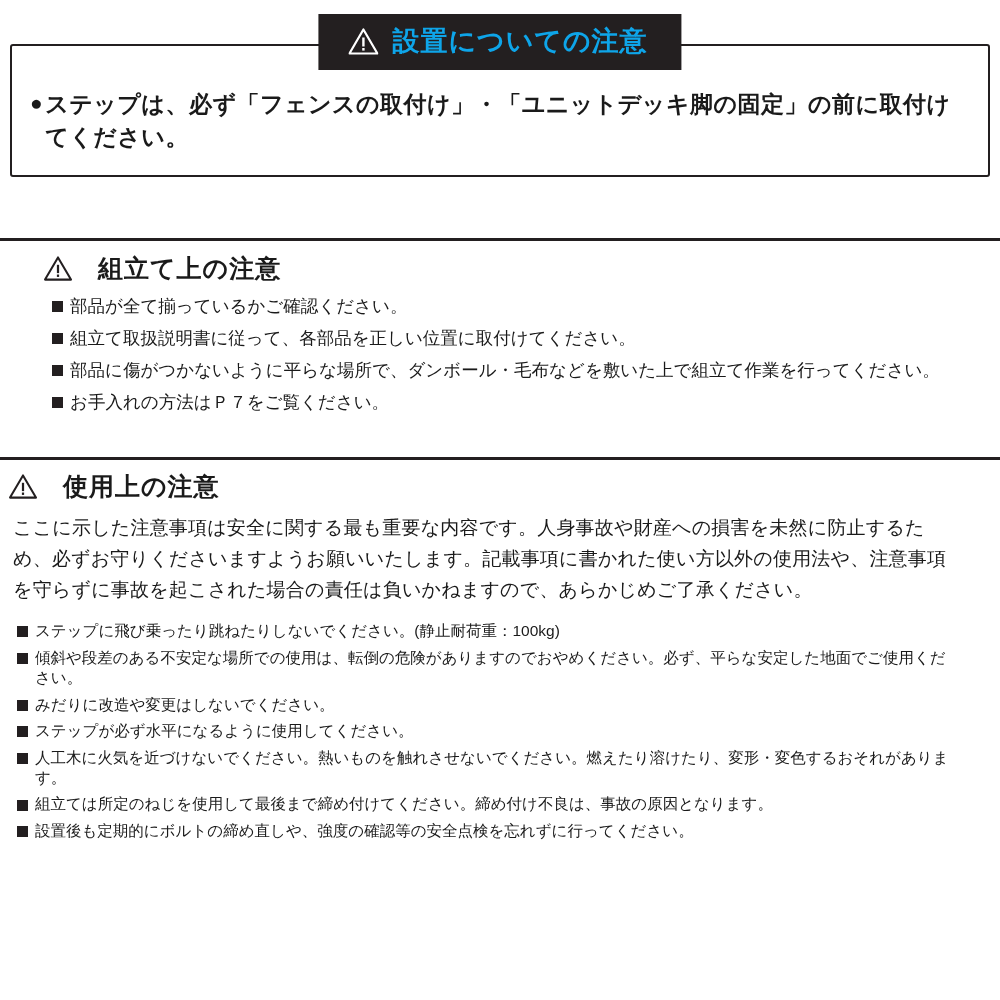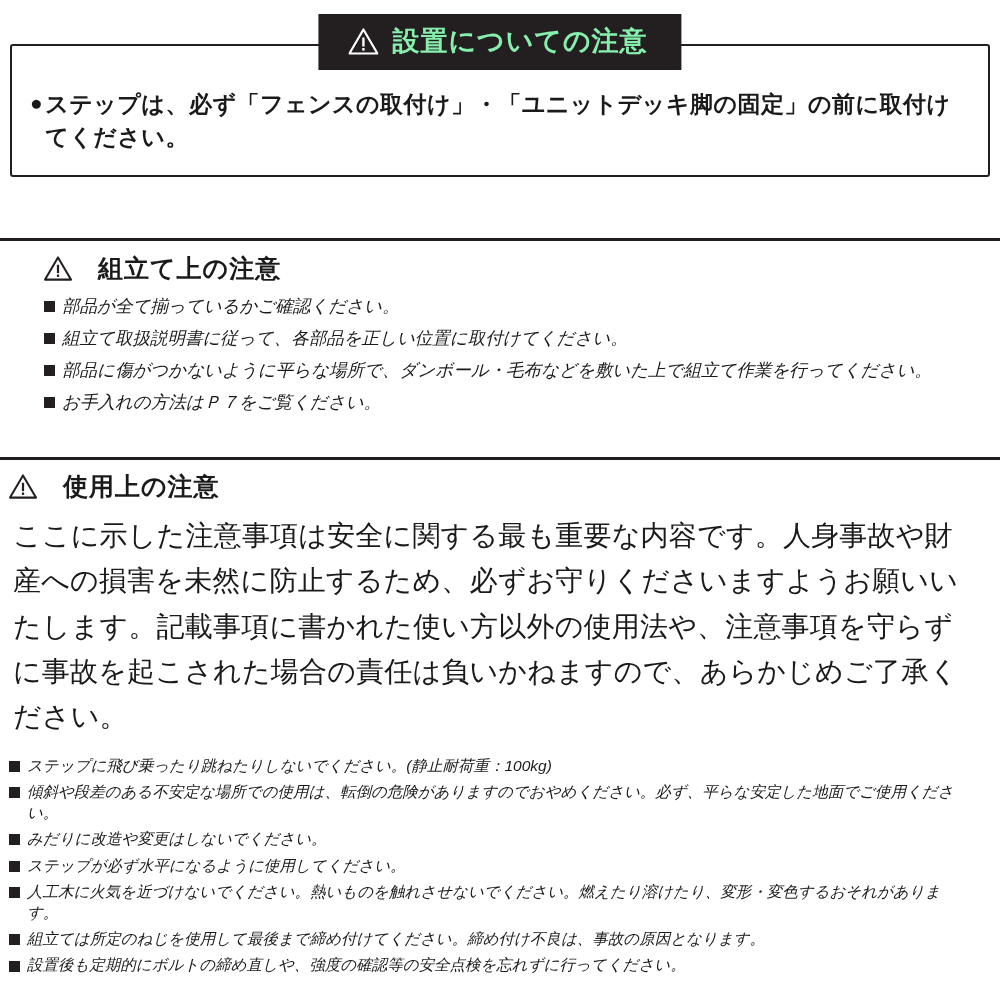--- a/index.html
+++ b/index.html
@@ -32,21 +32,21 @@
     border: 2px solid #231f20;
     border-radius: 3px;
     padding: 42px 18px 22px 18px;
   }
   .notice-banner {
     position: absolute;
     left: 50%;
     top: -32px;
     transform: translateX(-50%);
     background: #231f20;
-    color: #86efac;
+    color: #0ea5e9;
     padding: 9px 34px 11px 30px;
     display: flex;
     align-items: center;
     gap: 14px;
     white-space: nowrap;
   }
   .notice-banner .banner-text {
     font-size: 27px;
     font-weight: bold;
     letter-spacing: 1px;
@@ -108,43 +108,42 @@
   }
   .sec-head .warn-tri { width: 28px; height: 25px; }
   .sec-title {
     font-size: 25px;
     font-weight: bold;
     letter-spacing: 1px;
   }
 
   ul.bullets {
     list-style: none;
-    margin: 0;
+    margin: 8px;
     padding: 0;
-    font-style: italic;
   }
   ul.bullets li {
     position: relative;
     padding-left: 18px;
     margin: 0 0 7px 0;
     line-height: 1.32;
   }
   ul.bullets li .sq {
     position: absolute;
     left: 0;
     top: 0.33em;
     width: 11px;
     height: 11px;
     background: #231f20;
   }
   #section-assembly ul.bullets li { font-size: 17.5px; margin-bottom: 9px; }
   #section-usage ul.bullets li { font-size: 15.5px; margin-bottom: 6px; }
 
   .usage-lead {
-    font-size: 28px;
+    font-size: 19px;
     line-height: 1.62;
     letter-spacing: 0.2px;
     margin: 4px 0 16px 4px;
   }
 </style>
 </head>
 <body>
 
 <div class="page">
 

